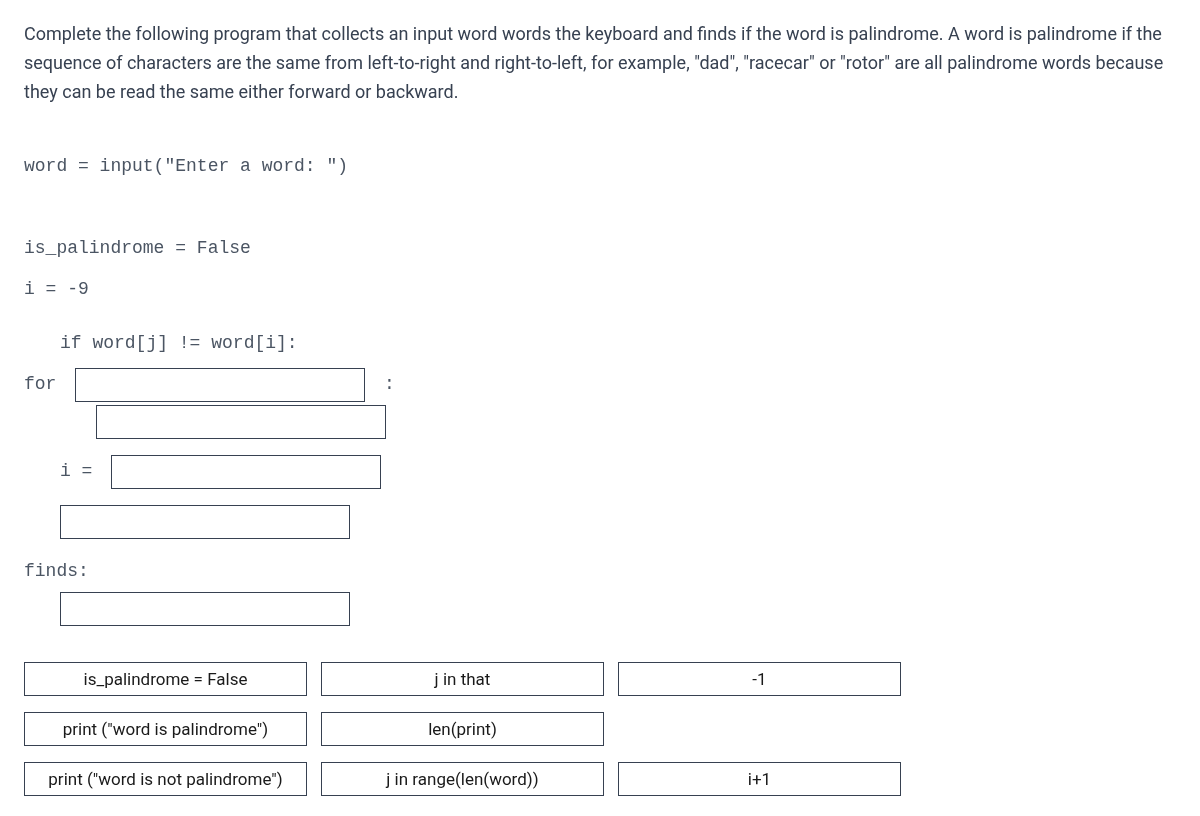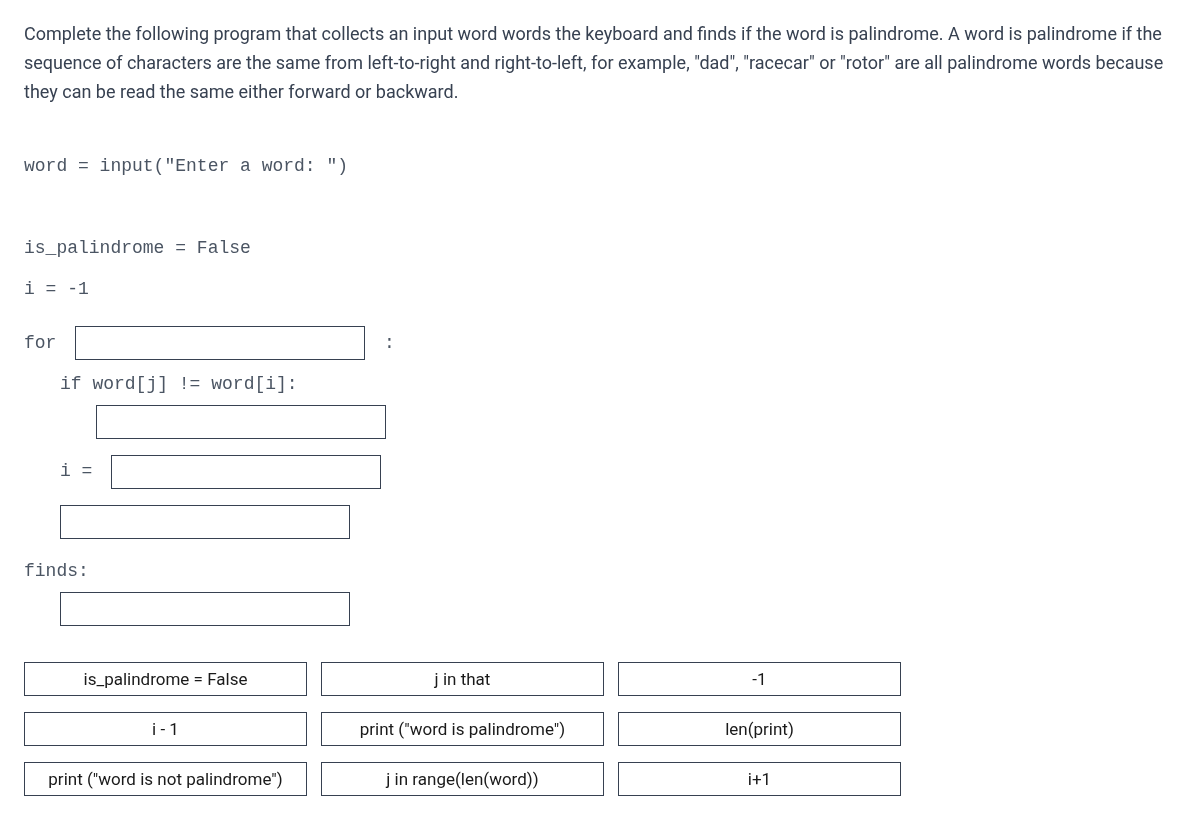--- a/index.html
+++ b/index.html
@@ -70,28 +70,28 @@
 <body>
 
 <div class="instructions">
   <span>Complete the following program that collects an input word words the keyboard and finds if the word is </span><b>palindrome</b><span>. A word is palindrome if the sequence of characters are the same from left-to-right and right-to-left, for example, "dad", "racecar" or "rotor" are all palindrome words because they can be read the same either forward or backward.</span>
 </div>
 
 <div class="code-area">
   <div class="code-line">word = input("Enter a word: ")</div>
   <div class="gap-lg"></div>
   <div class="code-line">is_palindrome = False</div>
-  <div class="code-line">i = -1</div>
+  <div class="code-line">i = -9</div>
   <div class="gap-small"></div>
+  <div class="code-line indent-1">if word[j] != word[i]:</div>
   <div class="code-line">
     <span>for </span>
     <span class="blank-box blank-for"></span>
     <span> :</span>
   </div>
-  <div class="code-line indent-1">if word[j] != word[i]:</div>
   <div class="code-line indent-2">
     <span class="blank-box blank-if-body"></span>
   </div>
   <div class="gap-small"></div>
   <div class="code-line indent-1">
     <span>i = </span>
     <span class="blank-box blank-i"></span>
   </div>
   <div class="gap-small"></div>
   <div class="code-line indent-1">
@@ -104,21 +104,20 @@
   </div>
 </div>
 
 <div class="options">
   <div class="options-row">
     <div class="option-tile">is_palindrome = False</div>
     <div class="option-tile">j in that</div>
     <div class="option-tile">-1</div>
   </div>
   <div class="options-row">
-    <div class="option-tile">i - 1</div>
     <div class="option-tile">print ("word is palindrome")</div>
     <div class="option-tile">len(print)</div>
   </div>
   <div class="options-row">
     <div class="option-tile">print ("word is not palindrome")</div>
     <div class="option-tile">j in range(len(word))</div>
     <div class="option-tile">i+1</div>
   </div>
 </div>
 

